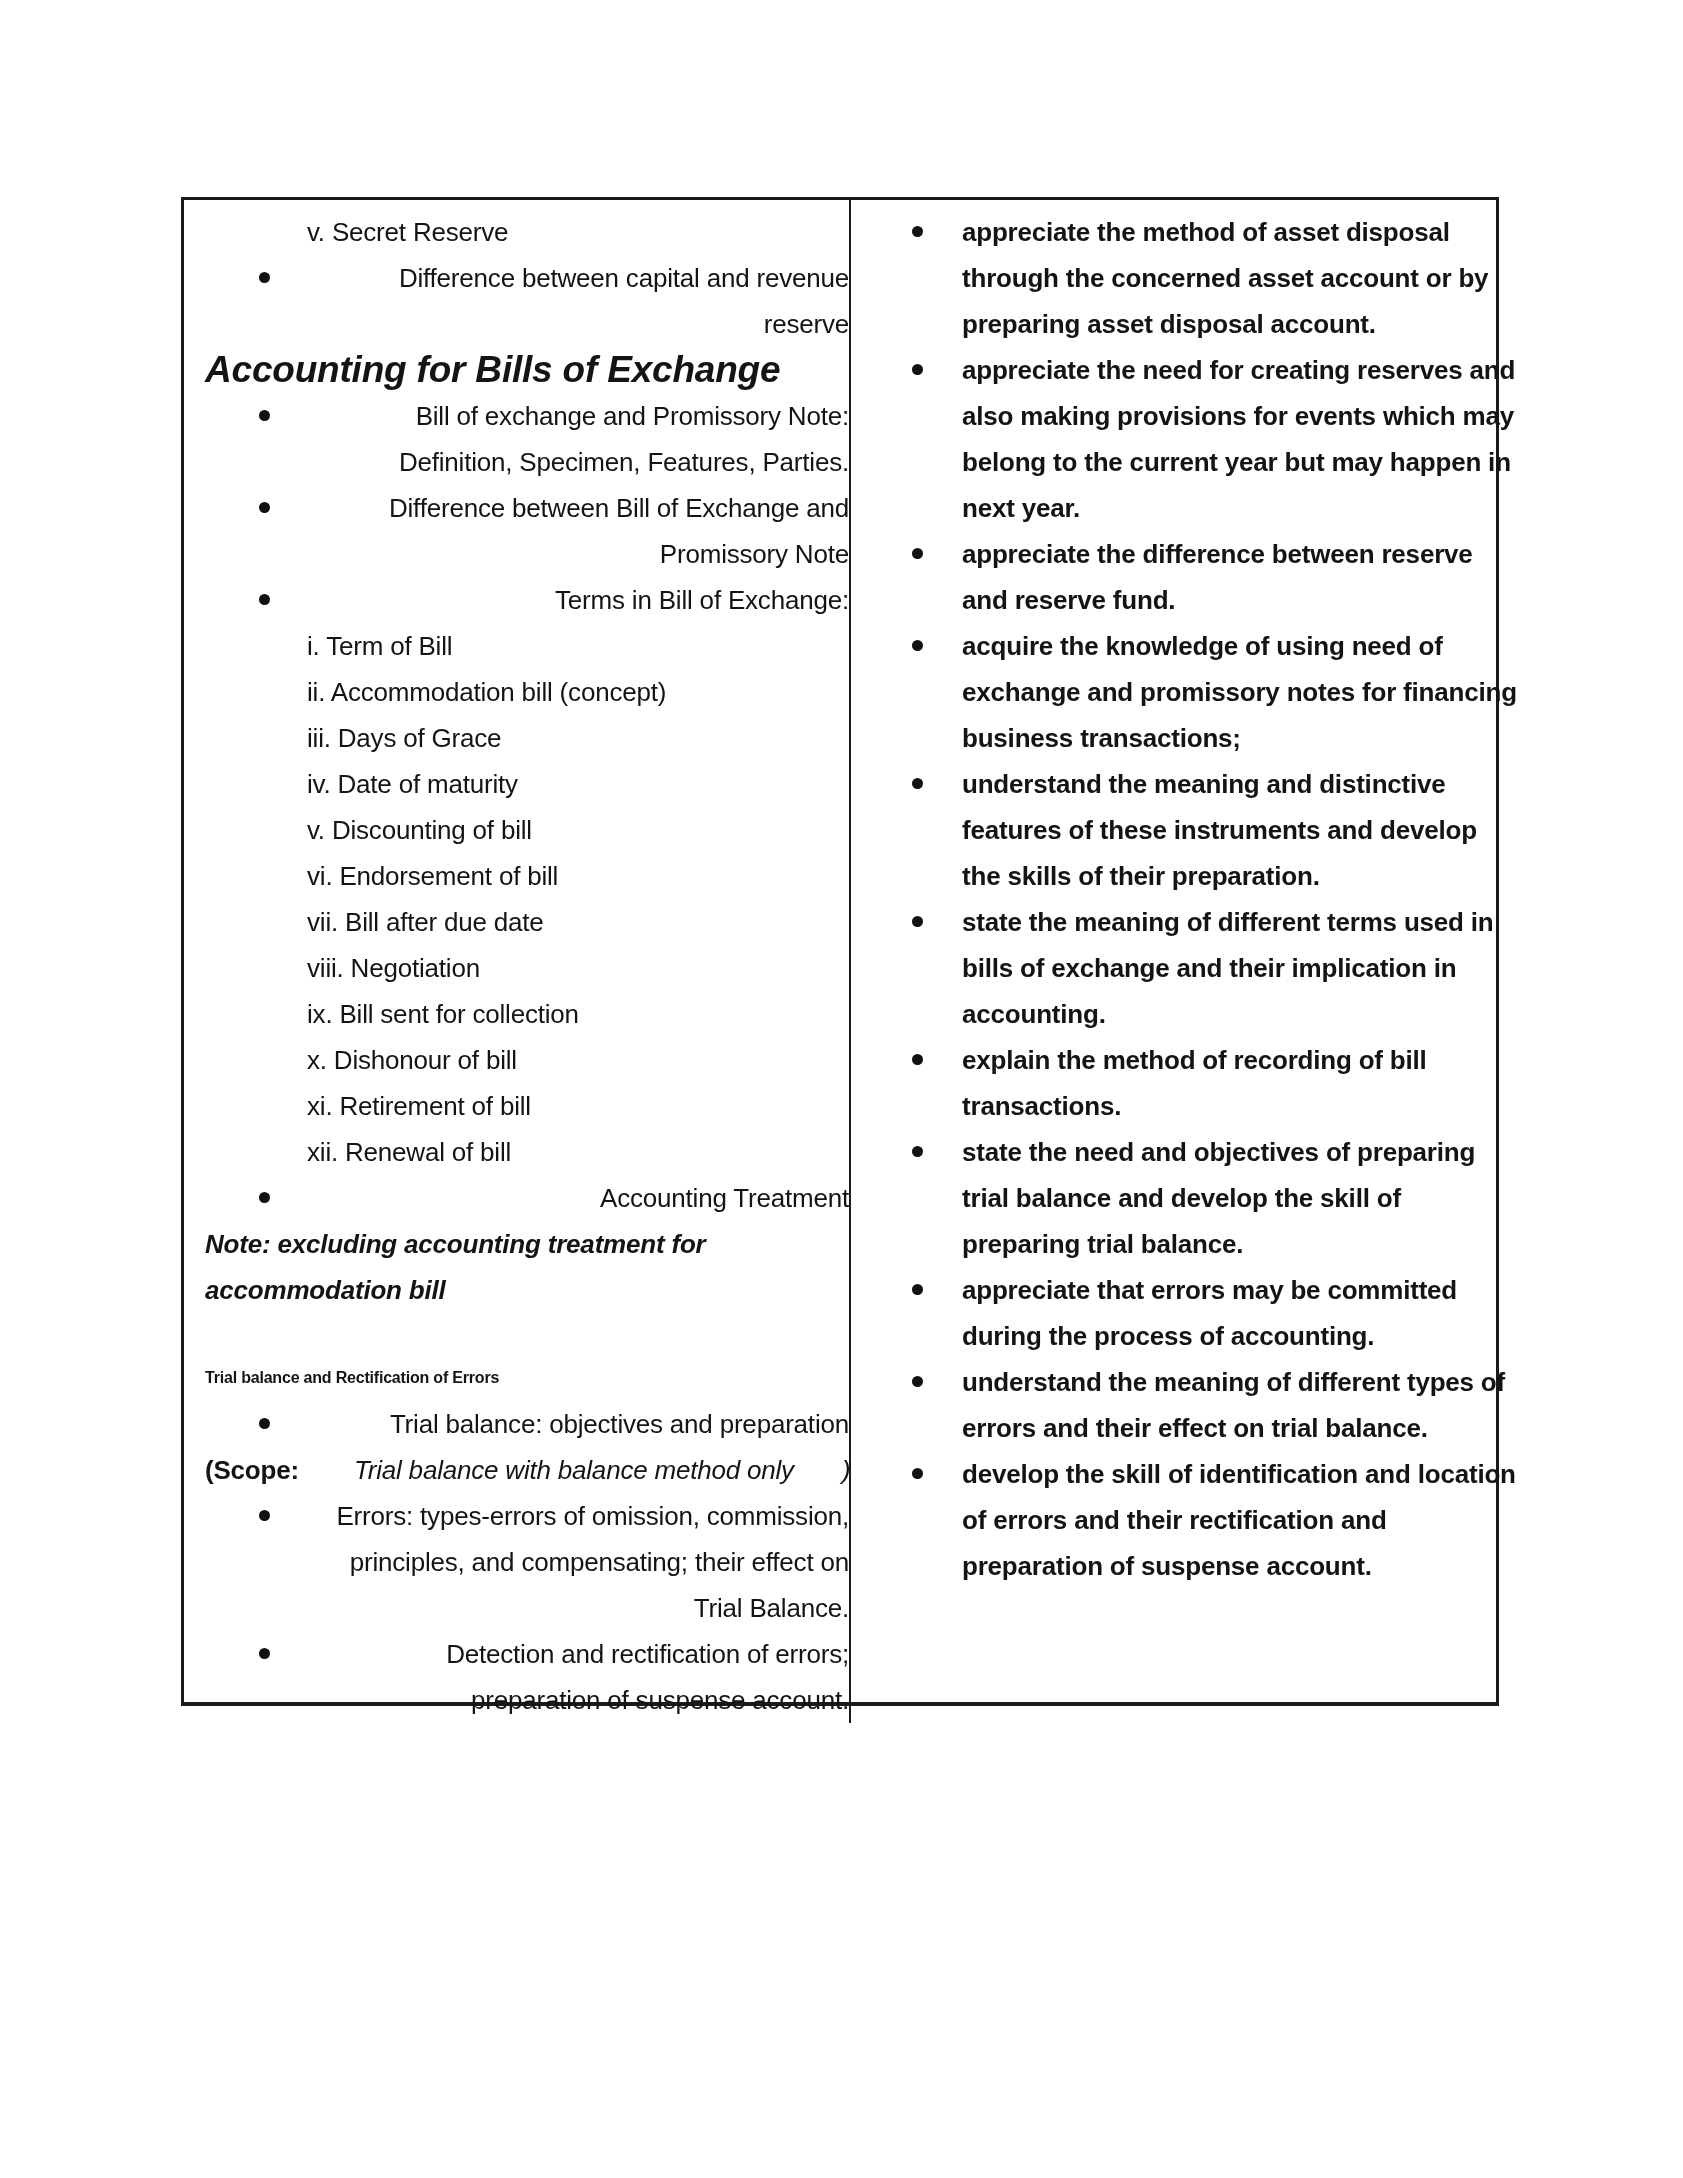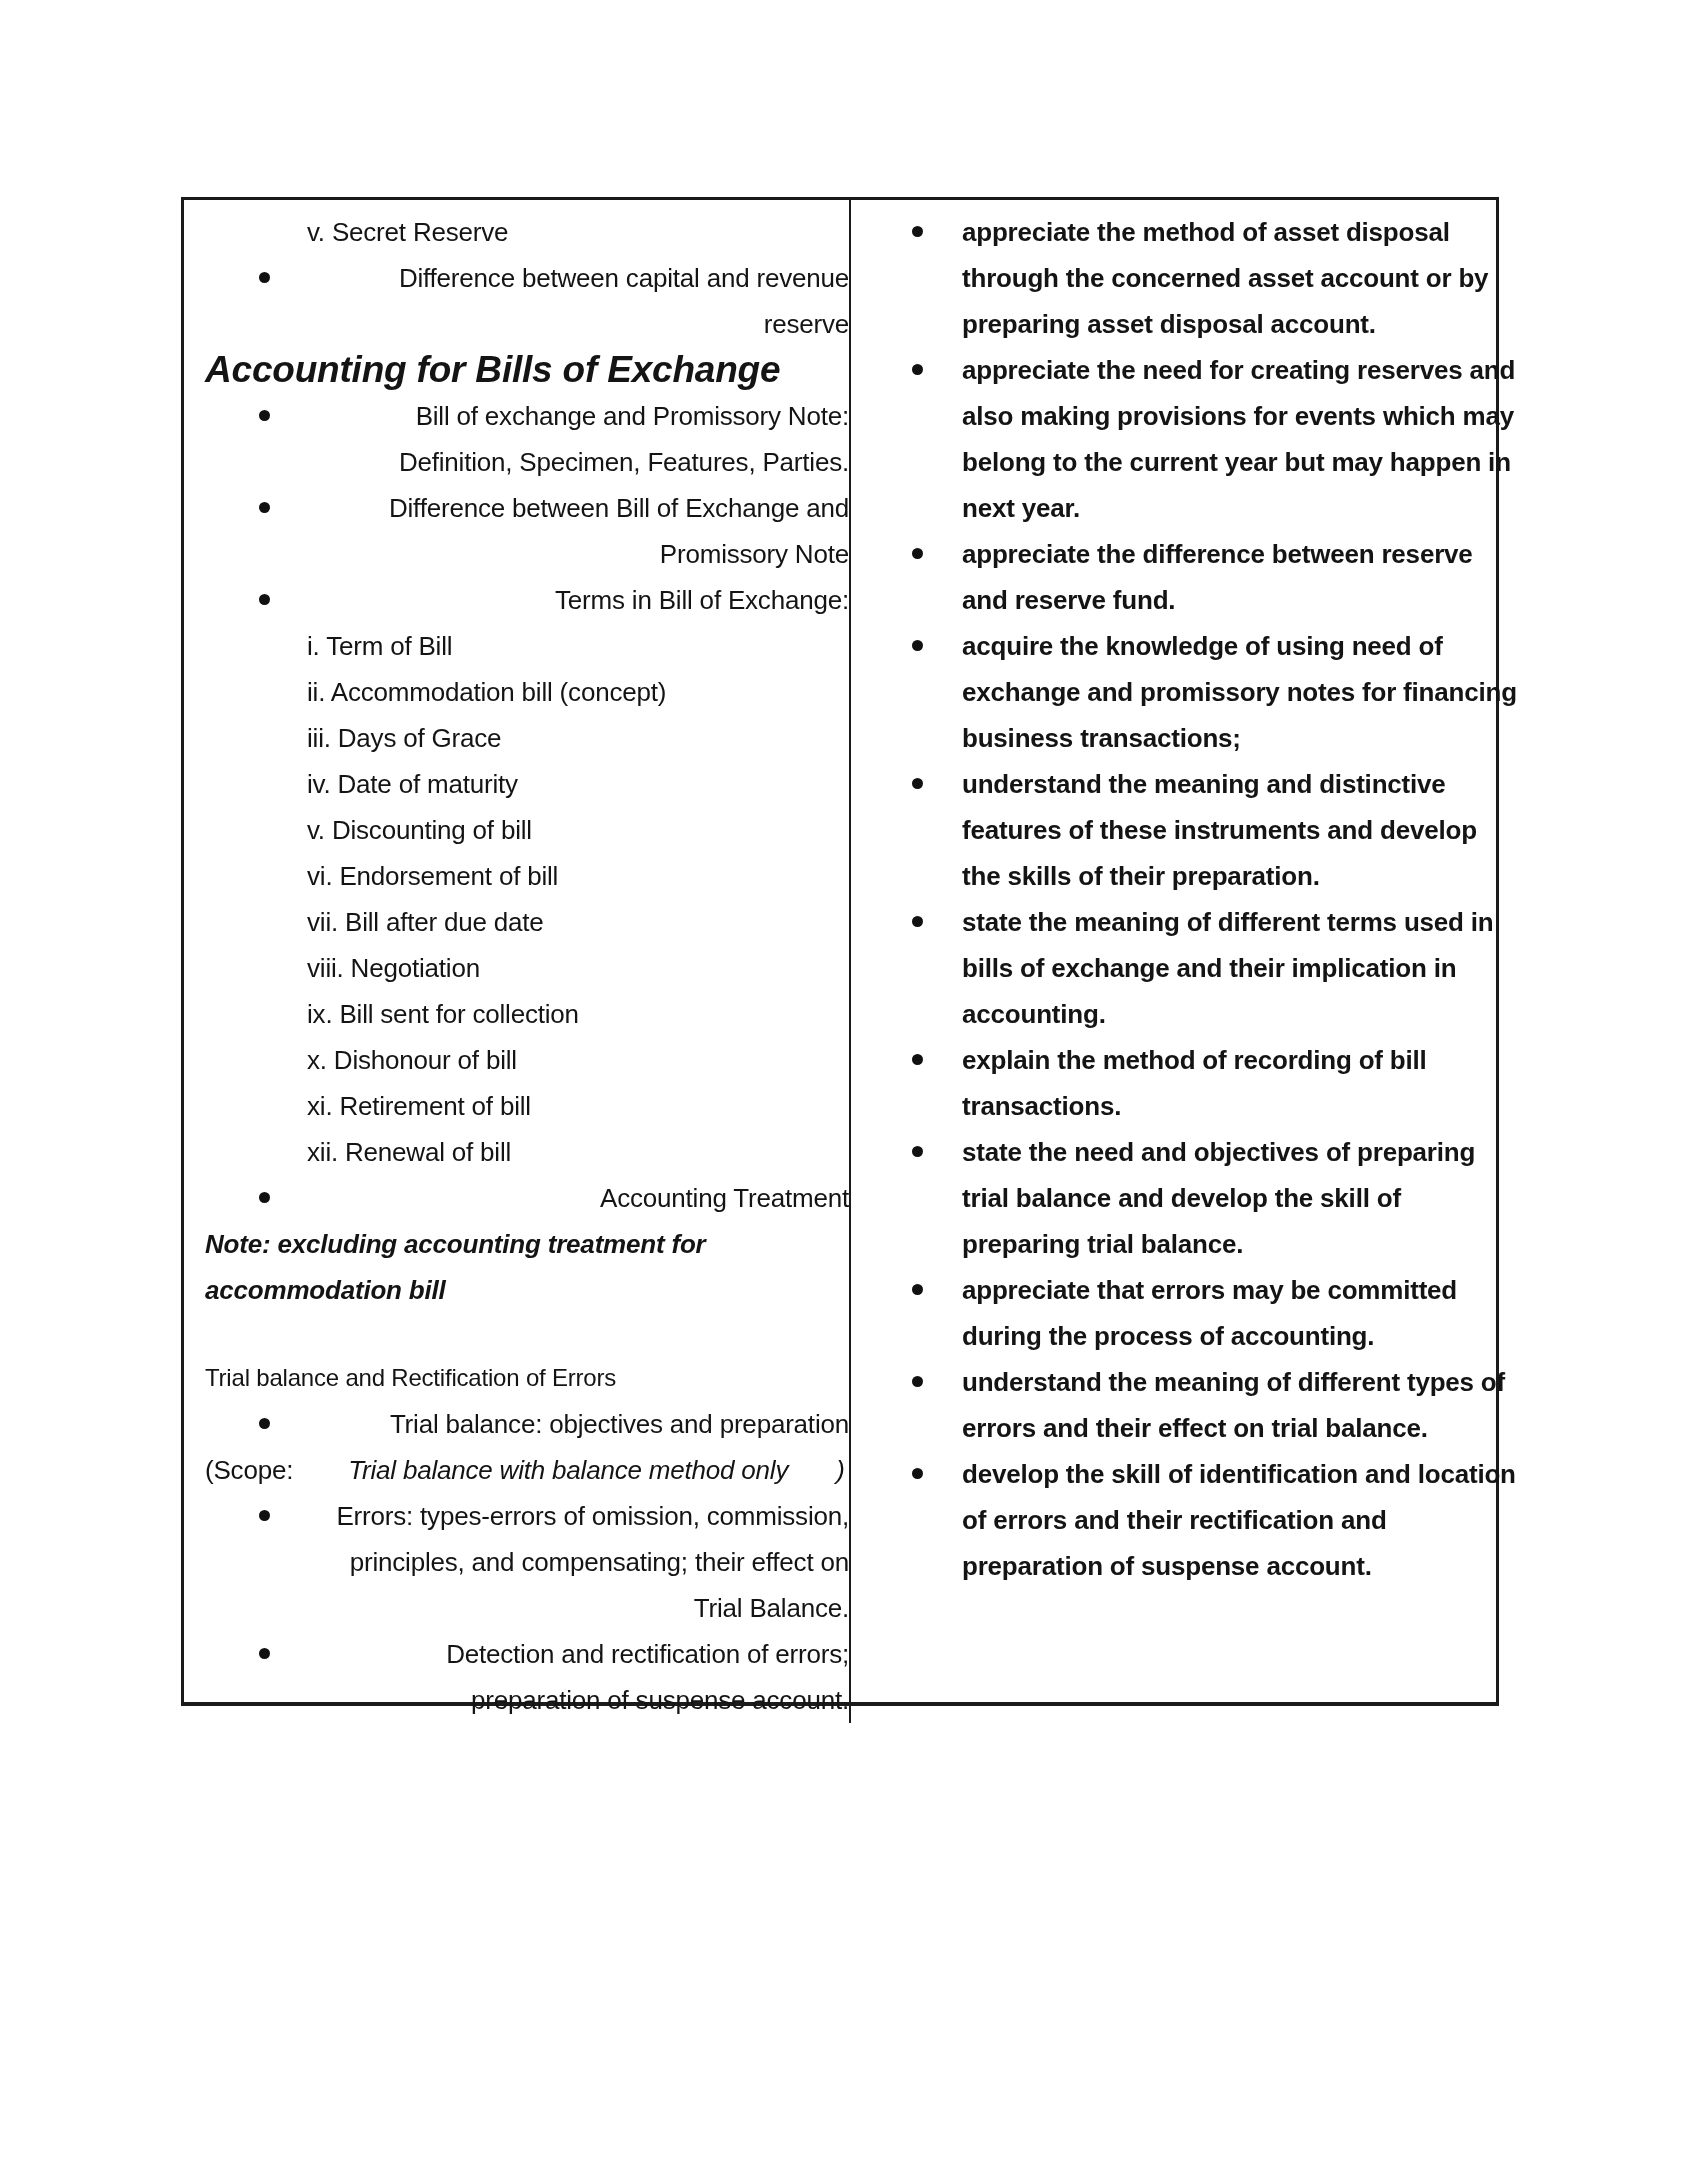--- a/index.html
+++ b/index.html
@@ -34,33 +34,33 @@
   
   .cell.left .block.plain   { padding-left: 123px; }
   .cell.left .block.bullet  { padding-left: 123px; text-align: right; }
   .cell.left .block.bullet .dot { left: 75px; }
   .cell.left .block.heading1,
   .cell.left .block.heading2,
   .cell.left .block.note,
   .cell.left .block.scope   { padding-left: 21px; }
 
   .block.heading1 .line { font-weight: 700; font-size: 37px; font-style: italic; }
-  .block.heading2 .line { font-weight: 400; font-size: 24px; }
+  .block.heading2 .line { font-weight: 700; font-size: 16px; }
   .block.note .line     { font-weight: 700; font-style: italic; }
 
   
   .cell.right .block.bullet { padding-left: 111px; }
   .cell.right .block.bullet .dot { left: 61px; }
 
   .dot {
     position: absolute; top: 17px;
     width: 11px; height: 11px; border-radius: 50%;
     background: #111111;
   }
-  .run.b { font-weight: 400; }
+  .run.b { font-weight: 700; }
   .run.i { font-style: italic; margin-left: 48px; }
 </style>
 </head>
 <body>
 
 <div class="page">
   <div class="tbl">
     <div class="cell left">
         <div class="block plain">
           <div class="line">v. Secret Reserve</div>

